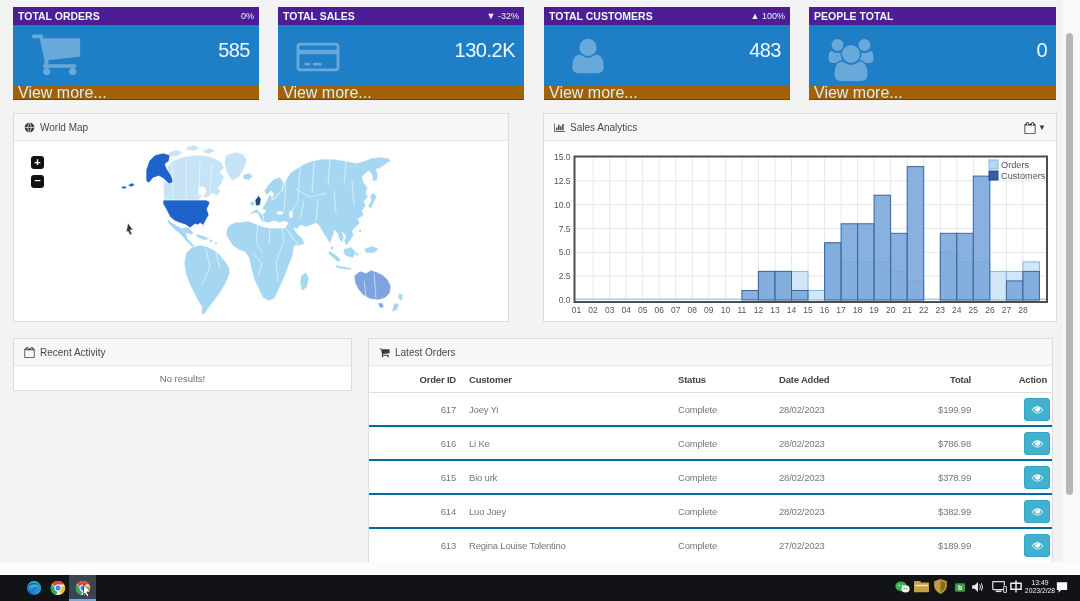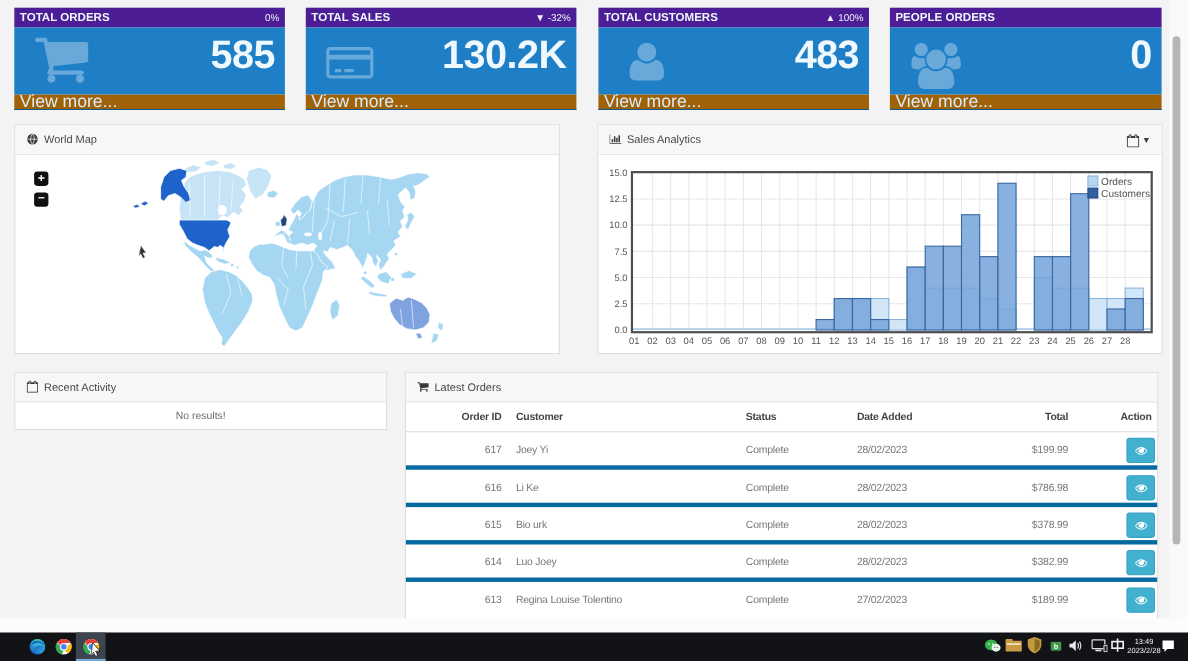--- a/index.html
+++ b/index.html
@@ -5,32 +5,32 @@
 * { margin:0; padding:0; box-sizing:border-box; }
 html,body { width:1080px; height:601px; overflow:hidden; }
 body { font-family:"Liberation Sans", sans-serif; background:#f4f3f4; position:relative; }
 .abs { position:absolute; }
 
 
 .tile { position:absolute; top:7px; height:93px; width:246px; }
 .tile .th { position:absolute; left:0; right:0; top:0; height:18px; background:#4c1d95; color:#edf6fc; font-size:10.5px; font-weight:bold; line-height:18px; padding:0 5px; letter-spacing:0; }
 .tile .th .pct { float:right; font-weight:400; font-size:9px; }
 .tile .tb { position:absolute; left:0; right:0; top:18px; height:61px; background:#1e7fc7; }
-.tile .num { position:absolute; right:9px; top:10px; font-size:36px; line-height:30px; color:#eef8fd; letter-spacing:-.5px;font-weight:bold; }
+.tile .num { position:absolute; right:9px; top:10px; font-size:20px; line-height:30px; color:#eef8fd; letter-spacing:-.5px; }
 .tile .ticon { position:absolute; left:17px; top:8px; }
 .tile .tf { position:absolute; left:0; right:0; top:79px; height:13.5px; background:#a16207; border-bottom:1px solid #15598a; color:#d9ecfa; font-size:16px; line-height:13px; padding:0 5px; }
 
 
 .panel { position:absolute; background:#fff; border:1px solid #dcdcdc; }
 .phead { position:absolute; left:0; right:0; top:0; height:27px; background:#f7f7f7; border-bottom:1px solid #e6e6e6; color:#484848; font-size:10px; line-height:27px; padding:0 10px; }
 .phead svg { vertical-align:-2px; margin-right:5px; }
 
 
 .lo-table { position:absolute; left:0; right:0; top:27px; }
-.lo-row { position:absolute; left:0; right:0; height:34px; border-bottom:4px solid #0369a1; font-size:9.5px; letter-spacing:-0.2px; color:#777; }
+.lo-row { position:absolute; left:0; right:0; height:34px; border-bottom:2px solid #0369a1; font-size:9.5px; letter-spacing:-0.2px; color:#777; }
 .lo-row.hd { height:27px; font-weight:bold; color:#444; font-size:9.5px; border-bottom:1px solid #dddddd; }
 .cell { position:absolute; top:0; line-height:34px; white-space:nowrap; }
 .hd .cell { line-height:27px; }
 .c1 { right:596px; text-align:right; }
 .c2 { left:100px; }
 .c3 { left:309px; }
 .c4 { left:410px; }
 .c5 { right:81px; text-align:right; }
 .c6 { right:4px; }
 .eyebtn { position:absolute; right:2px; top:5px; width:26px; height:23px; background:#41b1cf; border:1px solid #35a3c2; border-radius:3px; text-align:center; }
@@ -73,21 +73,21 @@
   <div class="tb">
     <div class="ticon" style="left:24px;"><svg width="40" height="46" viewBox="0 0 1792 1792" fill="rgba(255,255,255,0.33)">
           <path d="M1600 1405q0 120-73 189.5t-194 69.5h-874q-121 0-194-69.5t-73-189.5q0-53 3.5-103.5t14-109 26.5-108.5 43-97.5 62-81 85.5-53.5 111.5-20q9 0 42 21.5t74.5 48 108 48 133.5 21.5 133.5-21.5 108-48 74.5-48 42-21.5q61 0 111.5 20t85.5 53.5 62 81 43 97.5 26.5 108.5 14 109 3.5 103.5zm-320-893q0 159-112.5 271.5t-271.5 112.5-271.5-112.5-112.5-271.5 112.5-271.5 271.5-112.5 271.5 112.5 112.5 271.5z"></path>
         </svg></div>
     <div class="num">483</div>
   </div>
   <div class="tf">View more...</div>
 </div>
 
 <div class="tile" style="left:809px; width:247px;">
-  <div class="th">PEOPLE ORDERS</div>
+  <div class="th">PEOPLE TOTAL</div>
   <div class="tb">
     <div class="ticon" style="top:14px;"><svg width="50" height="42" viewBox="0 0 1920 1792" fill="rgba(255,255,255,0.33)">
           <path d="M593 896q-162 5-265 128h-134q-82 0-138-40.5t-56-118.5q0-353 124-353 6 0 43.5 21t97.5 42.5 119 21.5q67 0 133-23-5 37-5 66 0 139 81 256zm1071 637q0 120-73 189.5t-194 69.5h-874q-121 0-194-69.5t-73-189.5q0-53 3.5-103.5t14-109 26.5-108.5 43-97.5 62-81 85.5-53.5 111.5-20q10 0 43 21.5t73 48 107 48 135 21.5 135-21.5 107-48 73-48 43-21.5q61 0 111.5 20t85.5 53.5 62 81 43 97.5 26.5 108.5 14 109 3.5 103.5zm-1024-1277q0 106-75 181t-181 75-181-75-75-181 75-181 181-75 181 75 75 181zm704 384q0 159-112.5 271.5t-271.5 112.5-271.5-112.5-112.5-271.5 112.5-271.5 271.5-112.5 271.5 112.5 112.5 271.5zm576 225q0 78-56 118.5t-138 40.5h-134q-103-123-265-128 81-117 81-256 0-29-5-66 66 23 133 23 59 0 119-21.5t97.5-42.5 43.5-21q124 0 124 353zm-128-609q0 106-75 181t-181 75-181-75-75-181 75-181 181-75 181 75 75 181z"></path>
         </svg></div>
     <div class="num">0</div>
   </div>
   <div class="tf">View more...</div>
 </div>
 
 <div class="panel" id="mapPanel" style="left:13px; top:113px; width:496px; height:209px;">

